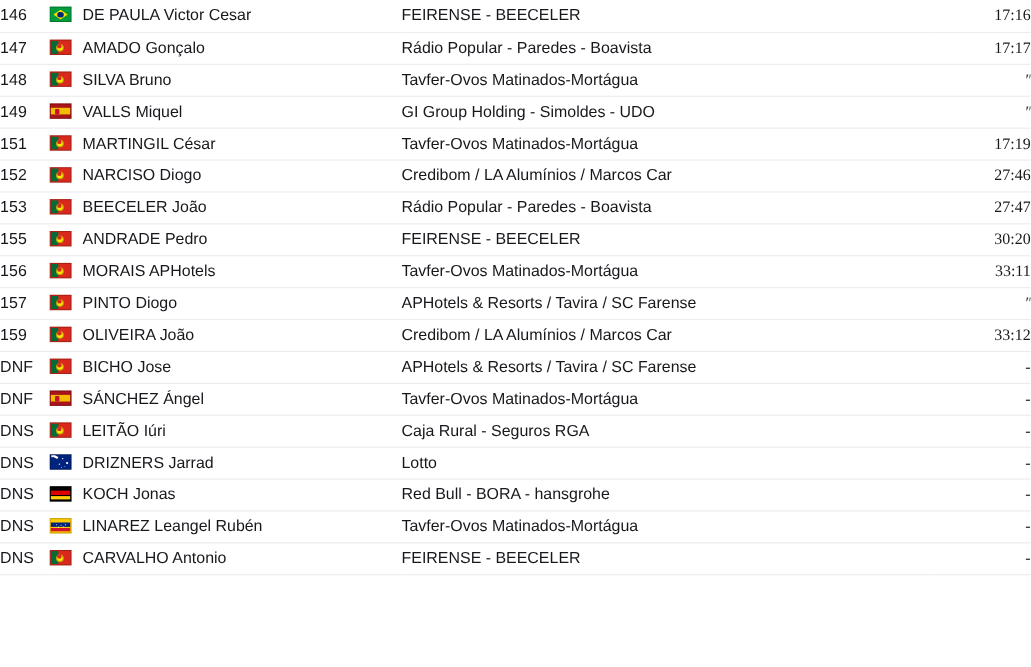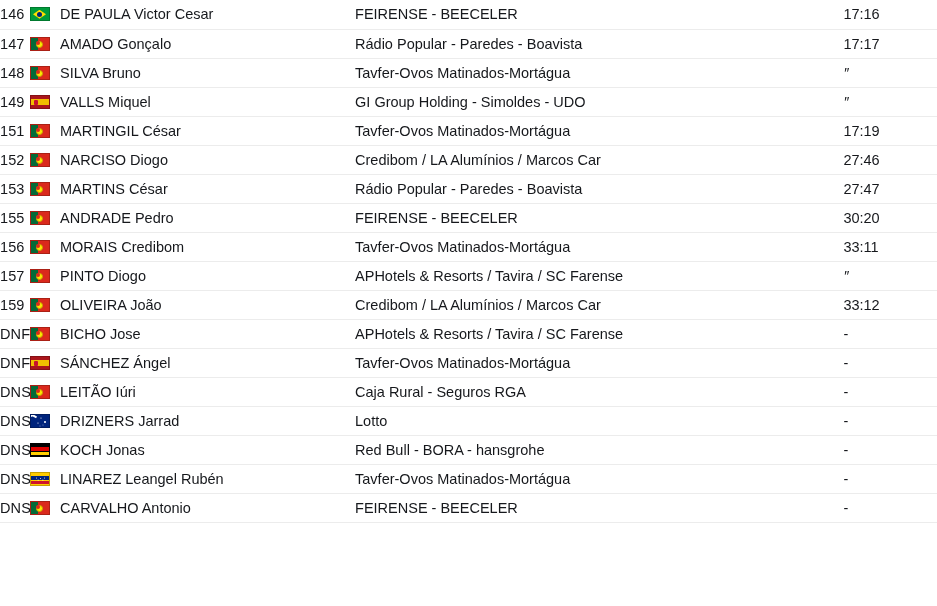--- a/index.html
+++ b/index.html
@@ -29,25 +29,25 @@
 
   .results-table td {
     padding: 0;
     font-size: 14.5px;
     line-height: 28px;
     vertical-align: middle;
     white-space: nowrap;
     overflow: hidden;
   }
 
-  .col-rank   { width: 29px;  padding-left: 3px; text-align: left; letter-spacing: .1px; margin-top: 12px; }
+  .col-rank   { width: 45px;  padding-left: 3px; text-align: left; letter-spacing: .1px; margin-top: 12px; }
   .col-flag   { width: 30px;  text-align: left; }
   .col-rider  { width: 290px; padding-left: 9px; }
   .col-team   { width: 480px; }
-  .col-time   { width: 92px;  text-align: left; padding-right: 3px; }
+  .col-time   { width: 92px;  text-align: right; padding-right: 3px; font-family: Liberation Serif, serif; }
 
   
   .flag {
     display: inline-block;
     width: 20px;
     height: 14px;
     position: relative;
     overflow: hidden;
     vertical-align: -2px;
     border: 1px solid rgba(0,0,0,.22);
@@ -146,35 +146,35 @@
       <tr>
         <td class="col-rank">152</td>
         <td class="col-flag"><span class="flag flag-pt"><i class="f1"></i><i class="f2"></i><i class="f3"></i></span></td>
         <td class="col-rider">NARCISO Diogo</td>
         <td class="col-team">Credibom / LA Alumínios / Marcos Car</td>
         <td class="col-time">27:46</td>
       </tr>
       <tr>
         <td class="col-rank">153</td>
         <td class="col-flag"><span class="flag flag-pt"><i class="f1"></i><i class="f2"></i><i class="f3"></i></span></td>
-        <td class="col-rider">MARTINS César</td>
+        <td class="col-rider">BEECELER João</td>
         <td class="col-team">Rádio Popular - Paredes - Boavista</td>
         <td class="col-time">27:47</td>
       </tr>
       <tr>
         <td class="col-rank">155</td>
         <td class="col-flag"><span class="flag flag-pt"><i class="f1"></i><i class="f2"></i><i class="f3"></i></span></td>
         <td class="col-rider">ANDRADE Pedro</td>
         <td class="col-team">FEIRENSE - BEECELER</td>
         <td class="col-time">30:20</td>
       </tr>
       <tr>
         <td class="col-rank">156</td>
         <td class="col-flag"><span class="flag flag-pt"><i class="f1"></i><i class="f2"></i><i class="f3"></i></span></td>
-        <td class="col-rider">MORAIS Credibom</td>
+        <td class="col-rider">MORAIS APHotels</td>
         <td class="col-team">Tavfer-Ovos Matinados-Mortágua</td>
         <td class="col-time">33:11</td>
       </tr>
       <tr>
         <td class="col-rank">157</td>
         <td class="col-flag"><span class="flag flag-pt"><i class="f1"></i><i class="f2"></i><i class="f3"></i></span></td>
         <td class="col-rider">PINTO Diogo</td>
         <td class="col-team">APHotels &amp; Resorts / Tavira / SC Farense</td>
         <td class="col-time ditto">″</td>
       </tr>

